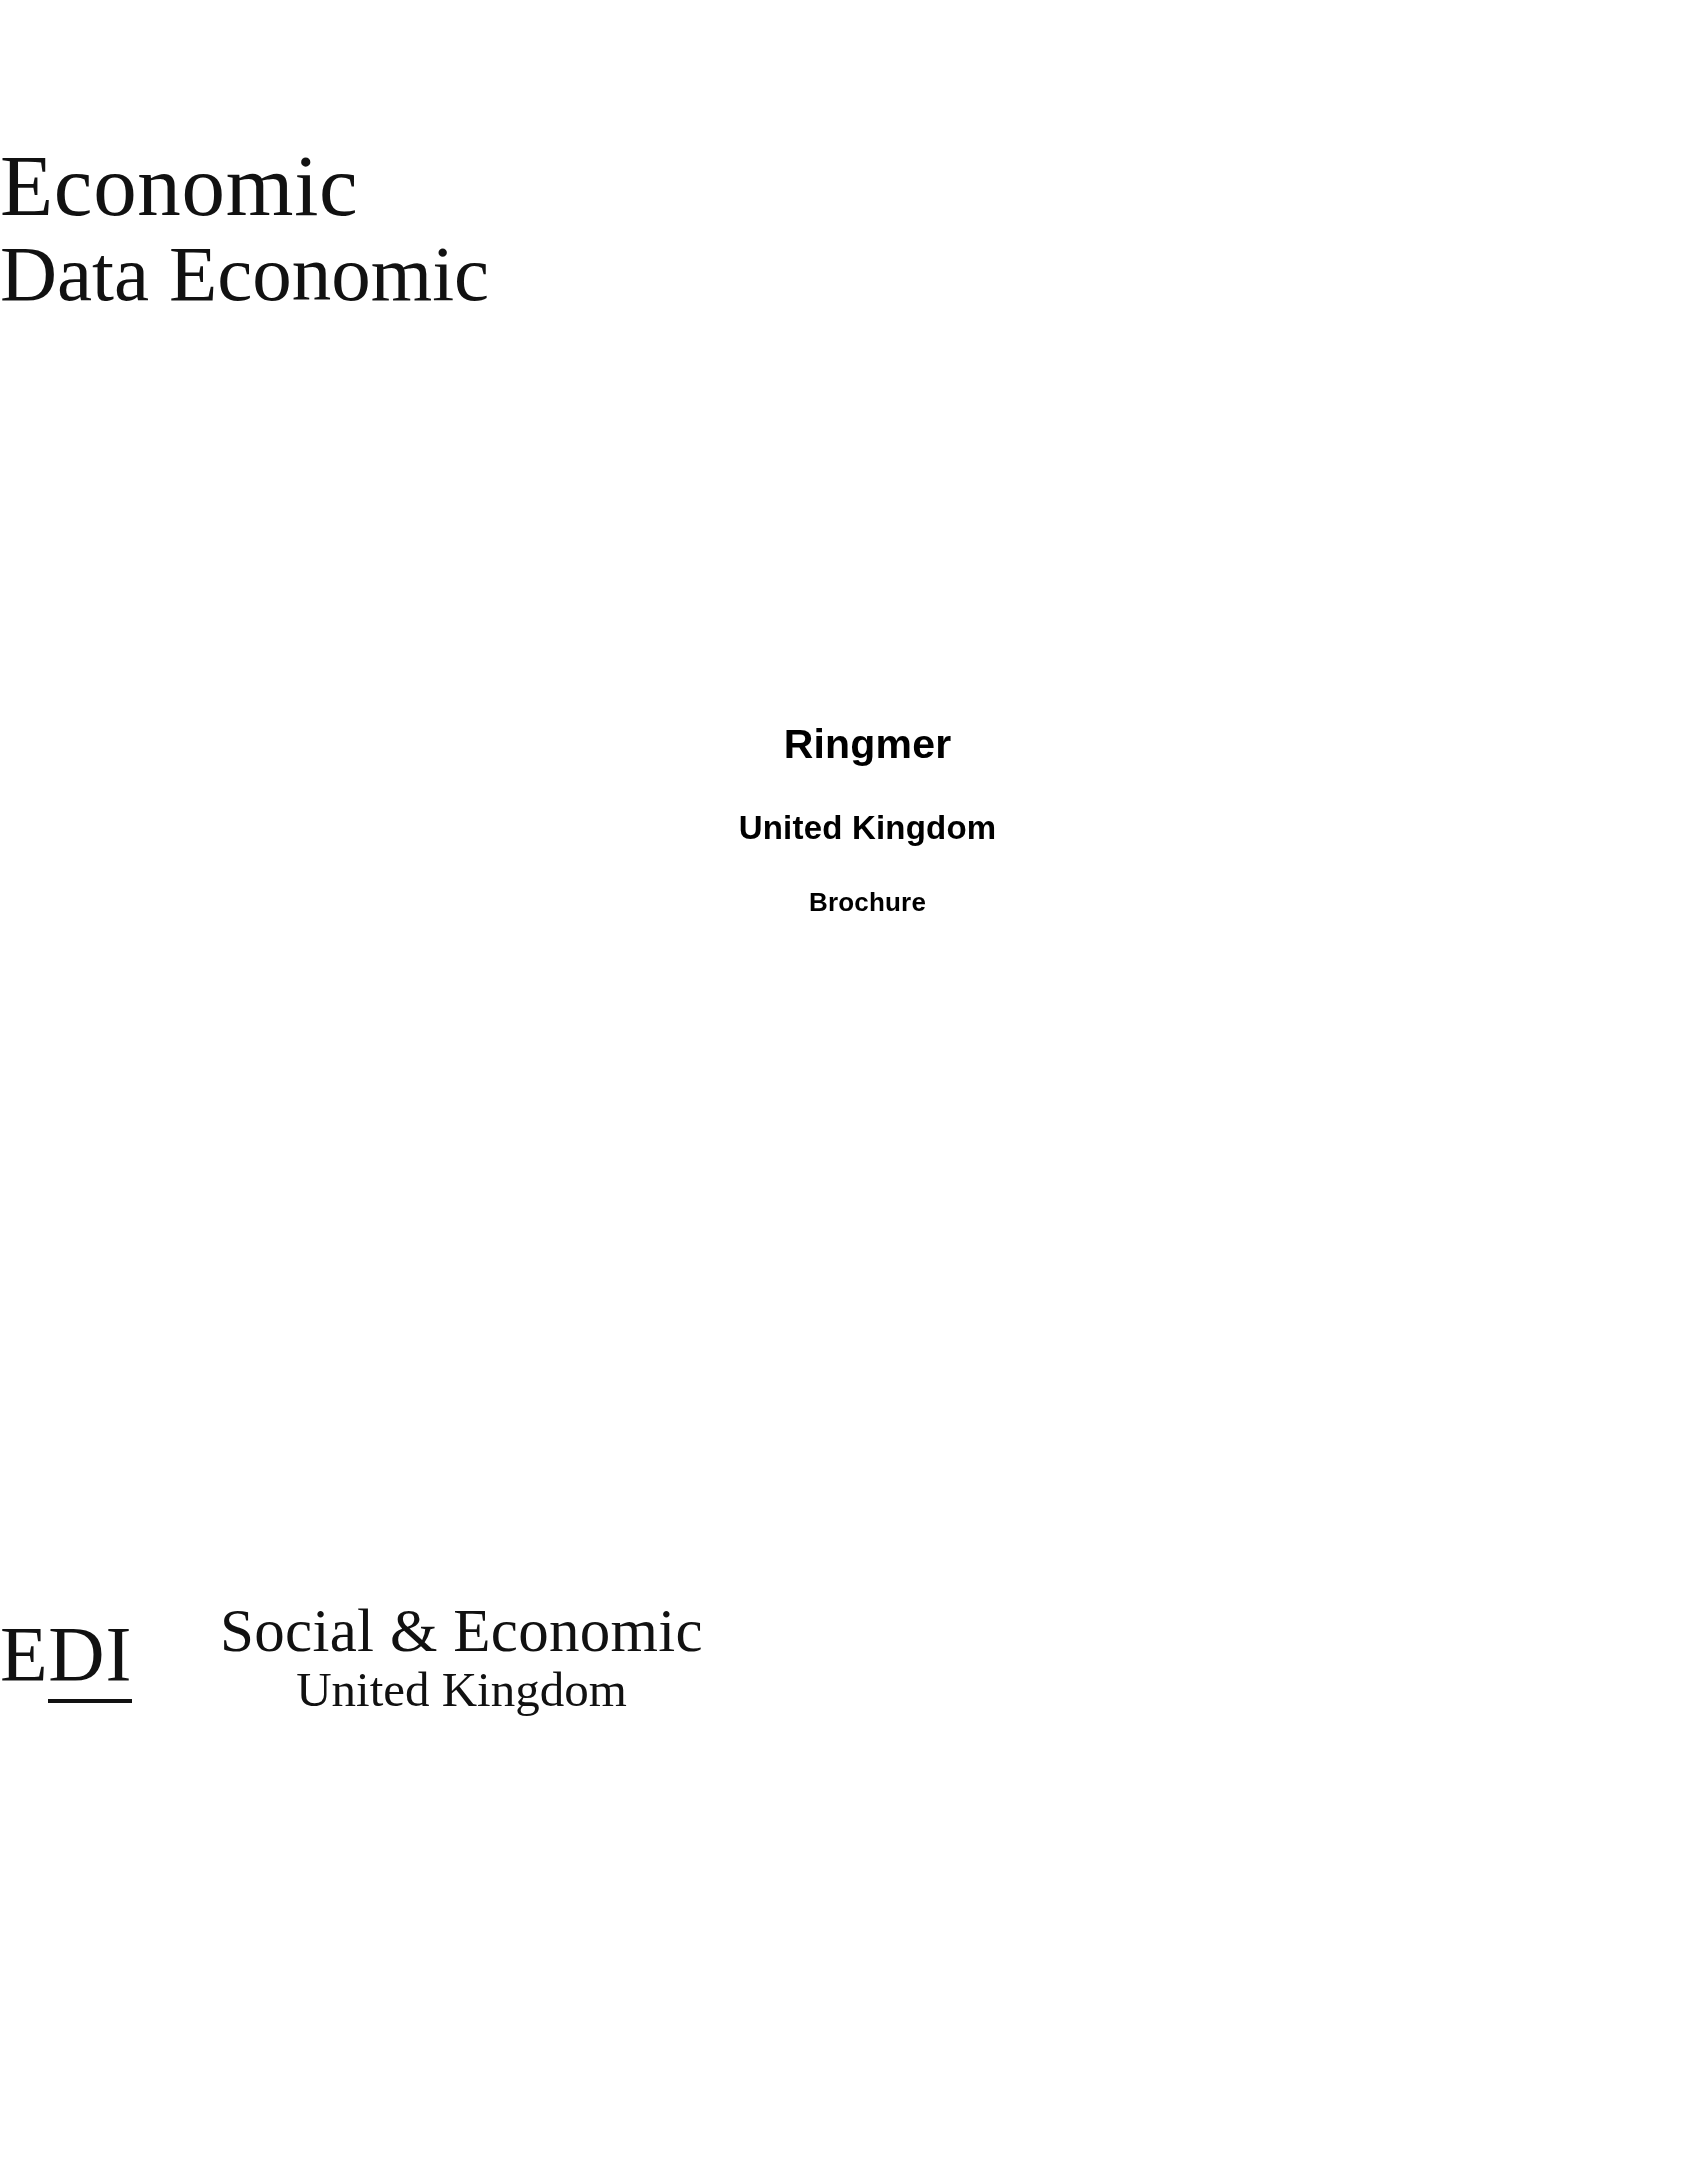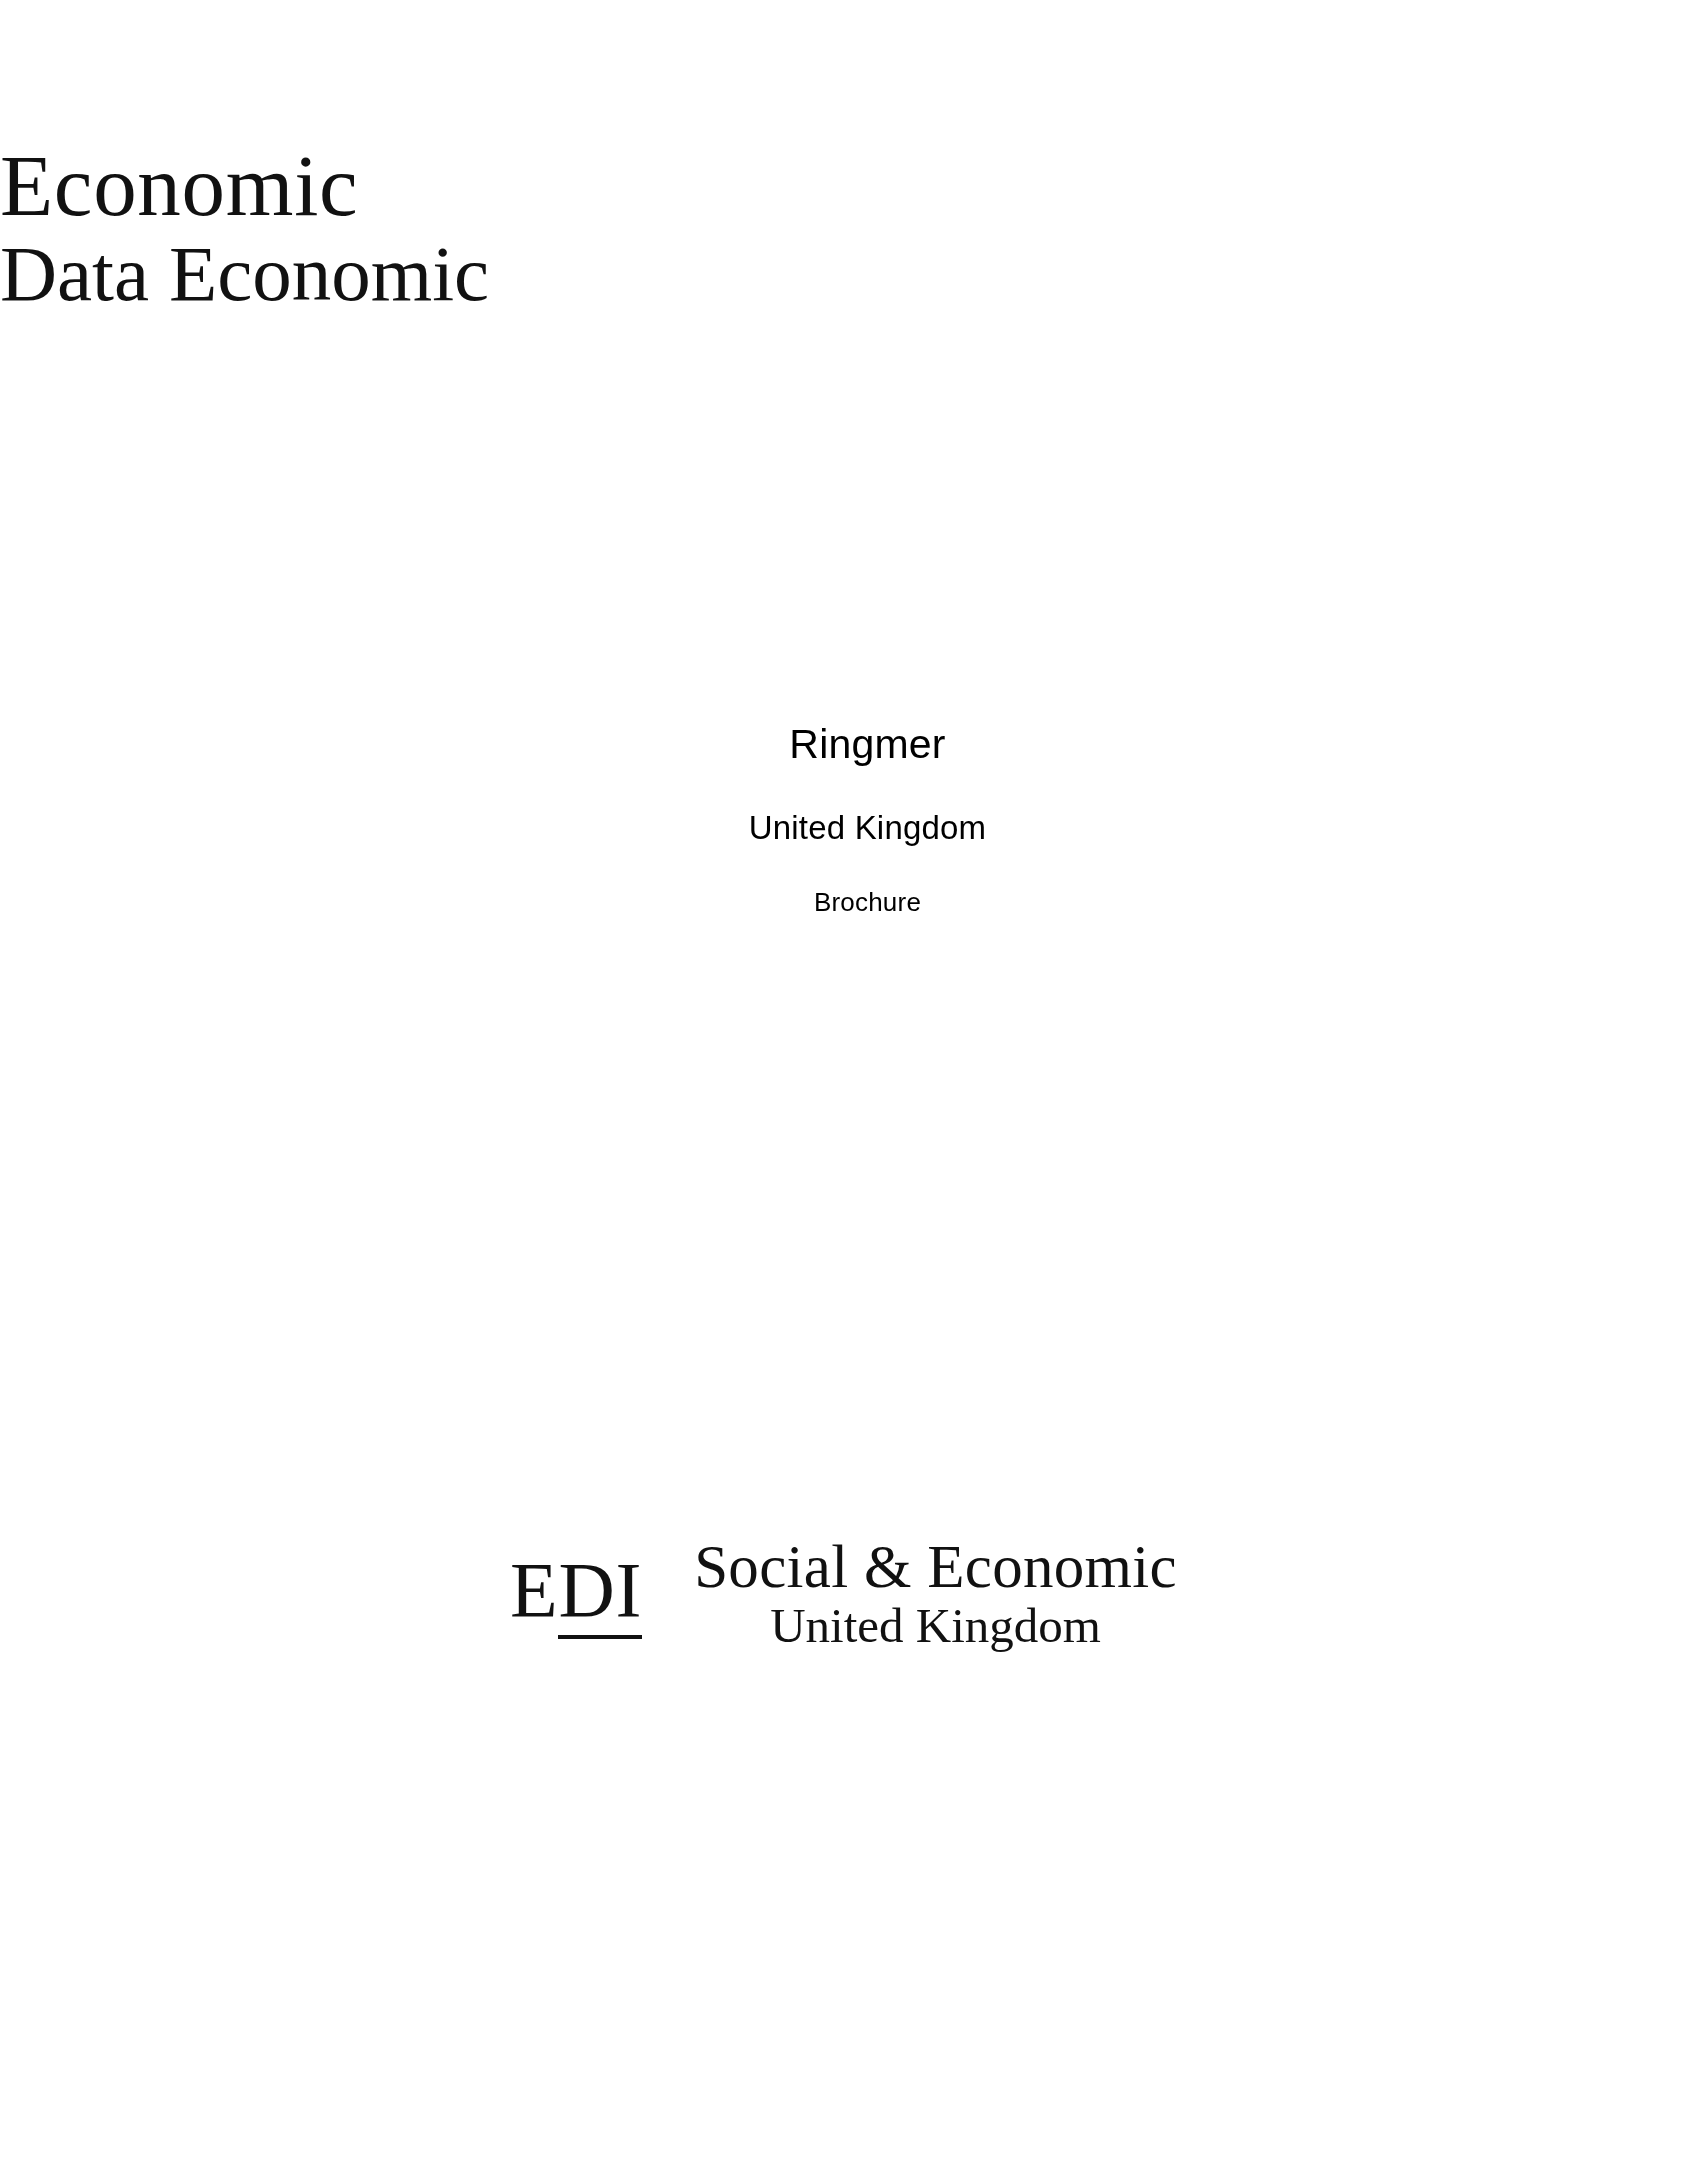--- a/index.html
+++ b/index.html
@@ -47,41 +47,41 @@
 
   
   .title-block {
     position: absolute;
     top: 721px;
     left: 0;
     width: 1687px;
     text-align: center;
   }
   .title-block div {
-    font-weight: normal;
+    font-weight: bold;
     letter-spacing: 0.2px;
     padding-left: 48px;
   }
   .t-area     { font-size: 41px; margin-bottom: 41px; }
   .t-sub1     { font-size: 33px; margin-bottom: 41px; }
   .t-sub2     { font-size: 33px; margin-bottom: 40px; }
   .t-sub3     { font-size: 41px; margin-bottom: 38px; }
   .t-sub4     { font-size: 26px; }
 
   
   .footer-logo {
     position: absolute;
-    top: 1536px;
+    top: 1600px;
     left: 0;
     width: 1687px;
     display: flex;
-    justify-content: center;
     align-items: flex-start;
     font-family: "Liberation Serif", serif;
     color: #111111;
+    gap: 36px;
   }
   .edi-mark {
     font-size: 78px;
     line-height: 1;
     letter-spacing: 0.7px;
     position: relative;
     padding-bottom: 6.6px;
     margin-top: 14.6px;
   }
   .edi-mark .underlined {

